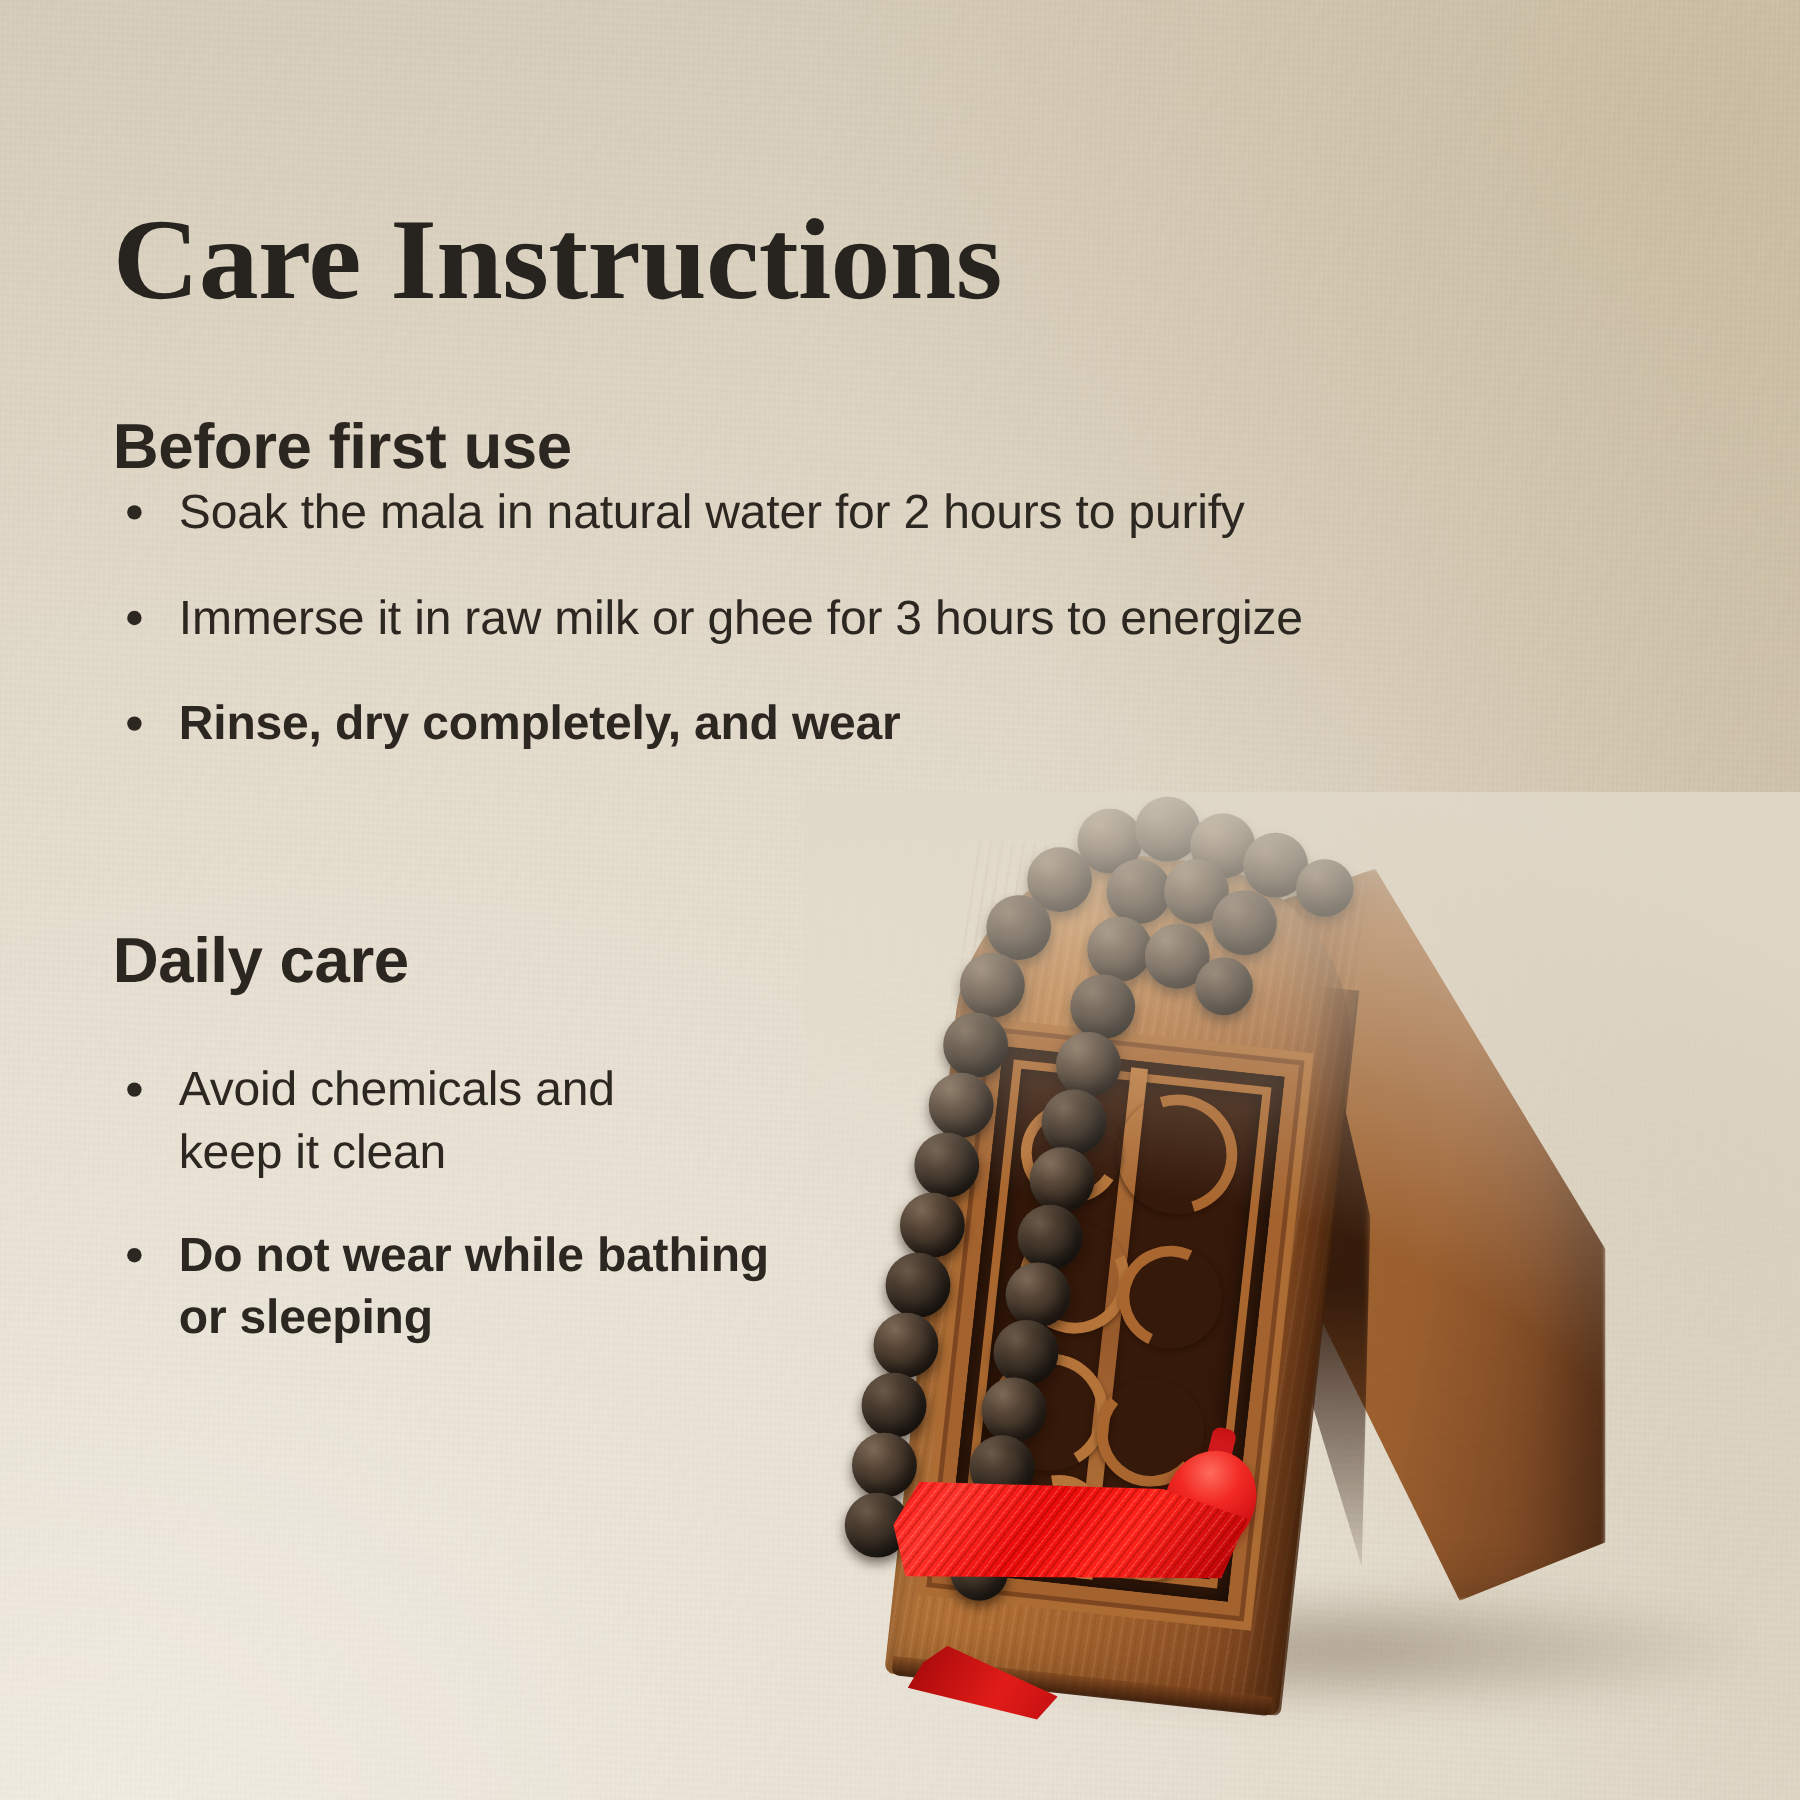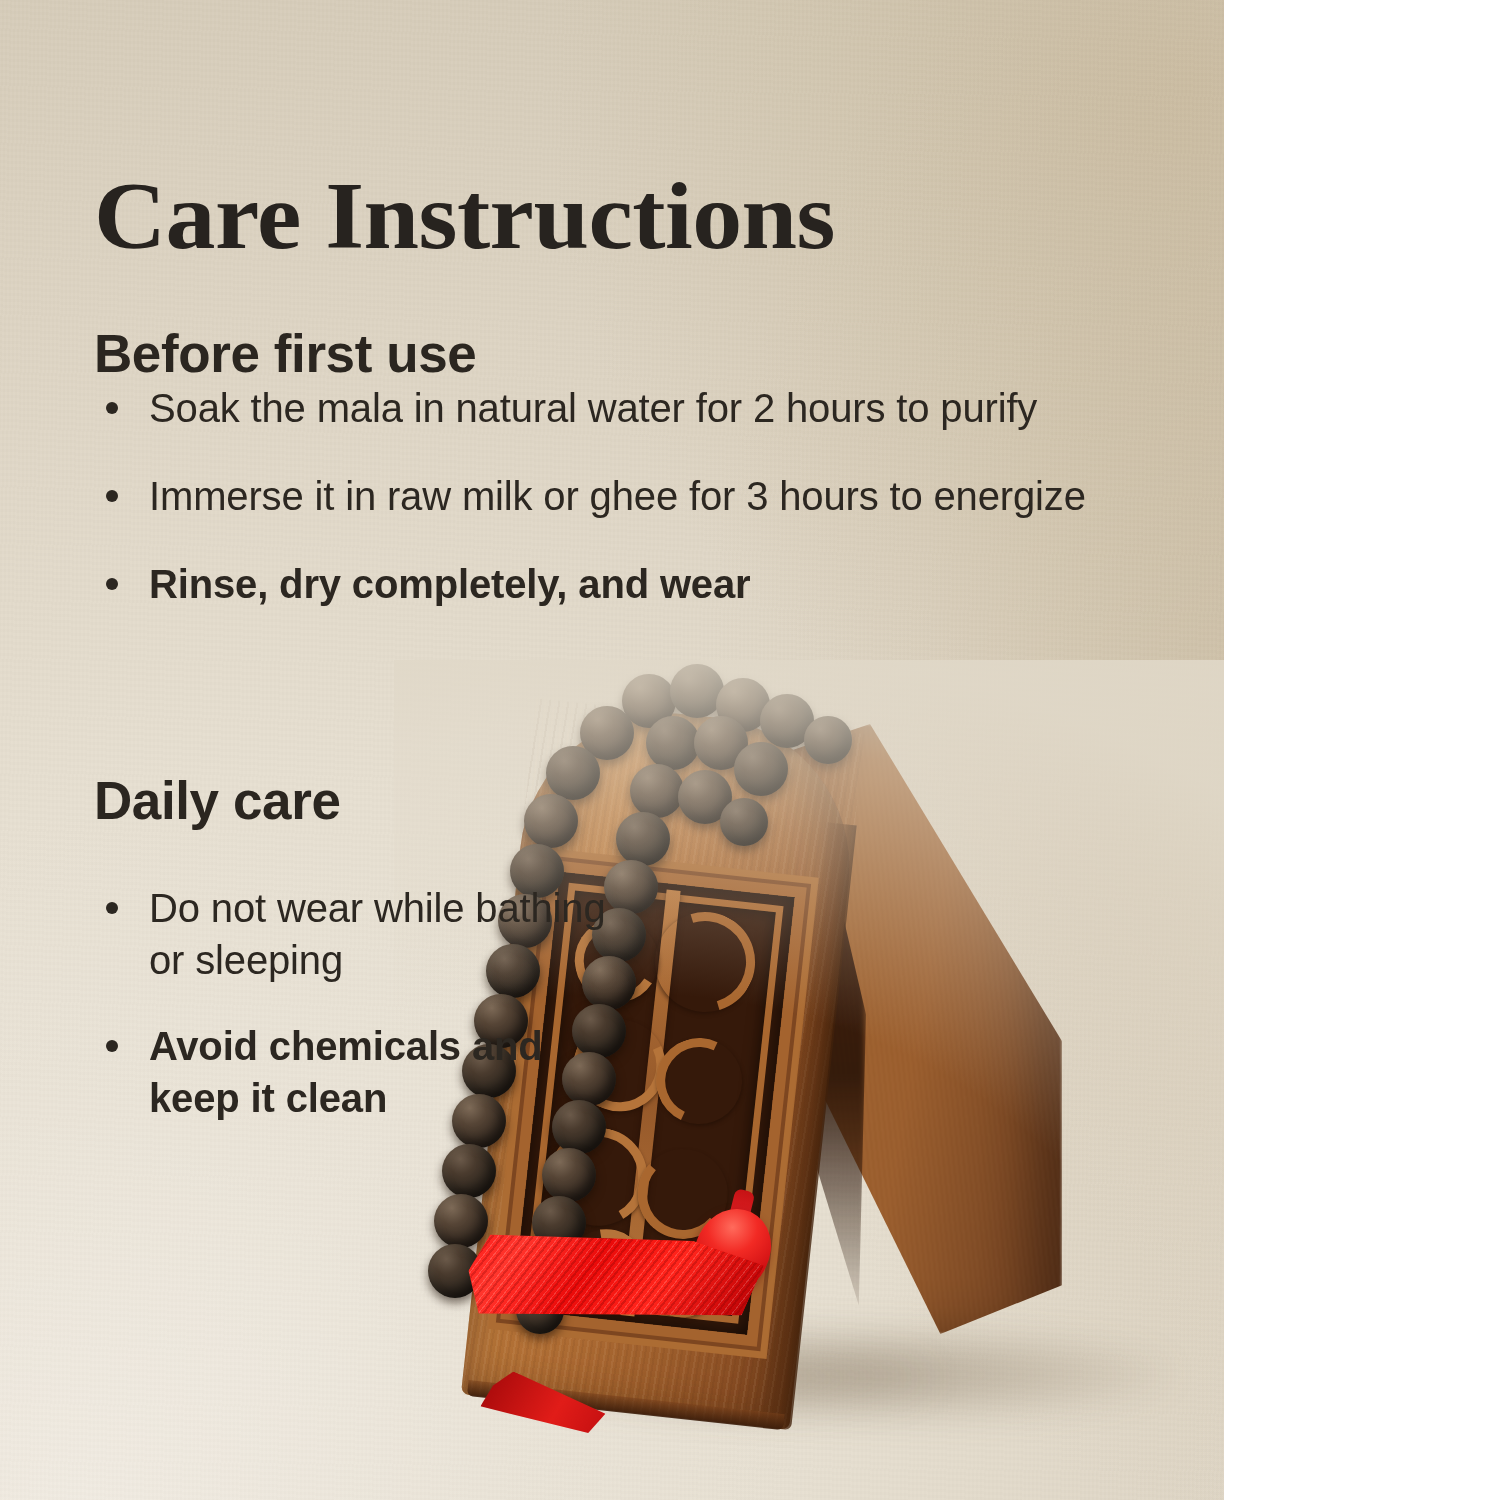--- a/index.html
+++ b/index.html
@@ -3,21 +3,21 @@
 <meta charset="utf-8">
 <title>Care Instructions</title>
 <style>
   html, body {
     margin: 0;
     padding: 0;
     background: #ffffff;
   }
   #canvas {
     position: relative;
-    width: 1224px;
+    width: 1500px;
     height: 1500px;
     overflow: hidden;
     background: #bef264;
     font-family: "Liberation Sans", sans-serif;
     -webkit-font-smoothing: antialiased;
   }
 
   
   .bg-base {
     position: absolute;
@@ -64,21 +64,21 @@
     font-size: 96px;
     letter-spacing: -0.5px;
     line-height: 1.0;
     color: #27231f;
     white-space: nowrap;
     transform: scaleX(1.04);
     transform-origin: left top;
   }
 
   .section { position: absolute; left: 94px; }
-  .section-1 { top: 325px; }
+  .section-1 { top: 344px; }
   .section-2 { top: 772px; }
 
   .section-heading {
     font-family: "Liberation Sans", sans-serif;
     font-weight: 700;
     font-size: 53px;
     line-height: 1.08;
     letter-spacing: -0.4px;
     color: #2b2620;
     margin: 0;
@@ -487,24 +487,24 @@
         <li>
           <span class="bullet-text">Rinse, dry completely, and wear</span>
         </li>
       </ul>
     </div>
 
     <div class="section section-2">
       <h2 class="section-heading">Daily care</h2>
       <ul class="bullets">
         <li>
+          <span class="bullet-text">Avoid chemicals and
+keep it clean</span>
+        </li>
+        <li>
           <span class="bullet-text">Do not wear while bathing
 or sleeping</span>
         </li>
-        <li>
-          <span class="bullet-text">Avoid chemicals and
-keep it clean</span>
-        </li>
       </ul>
     </div>
 
   </div>
 </div>
 
 </body></html>

